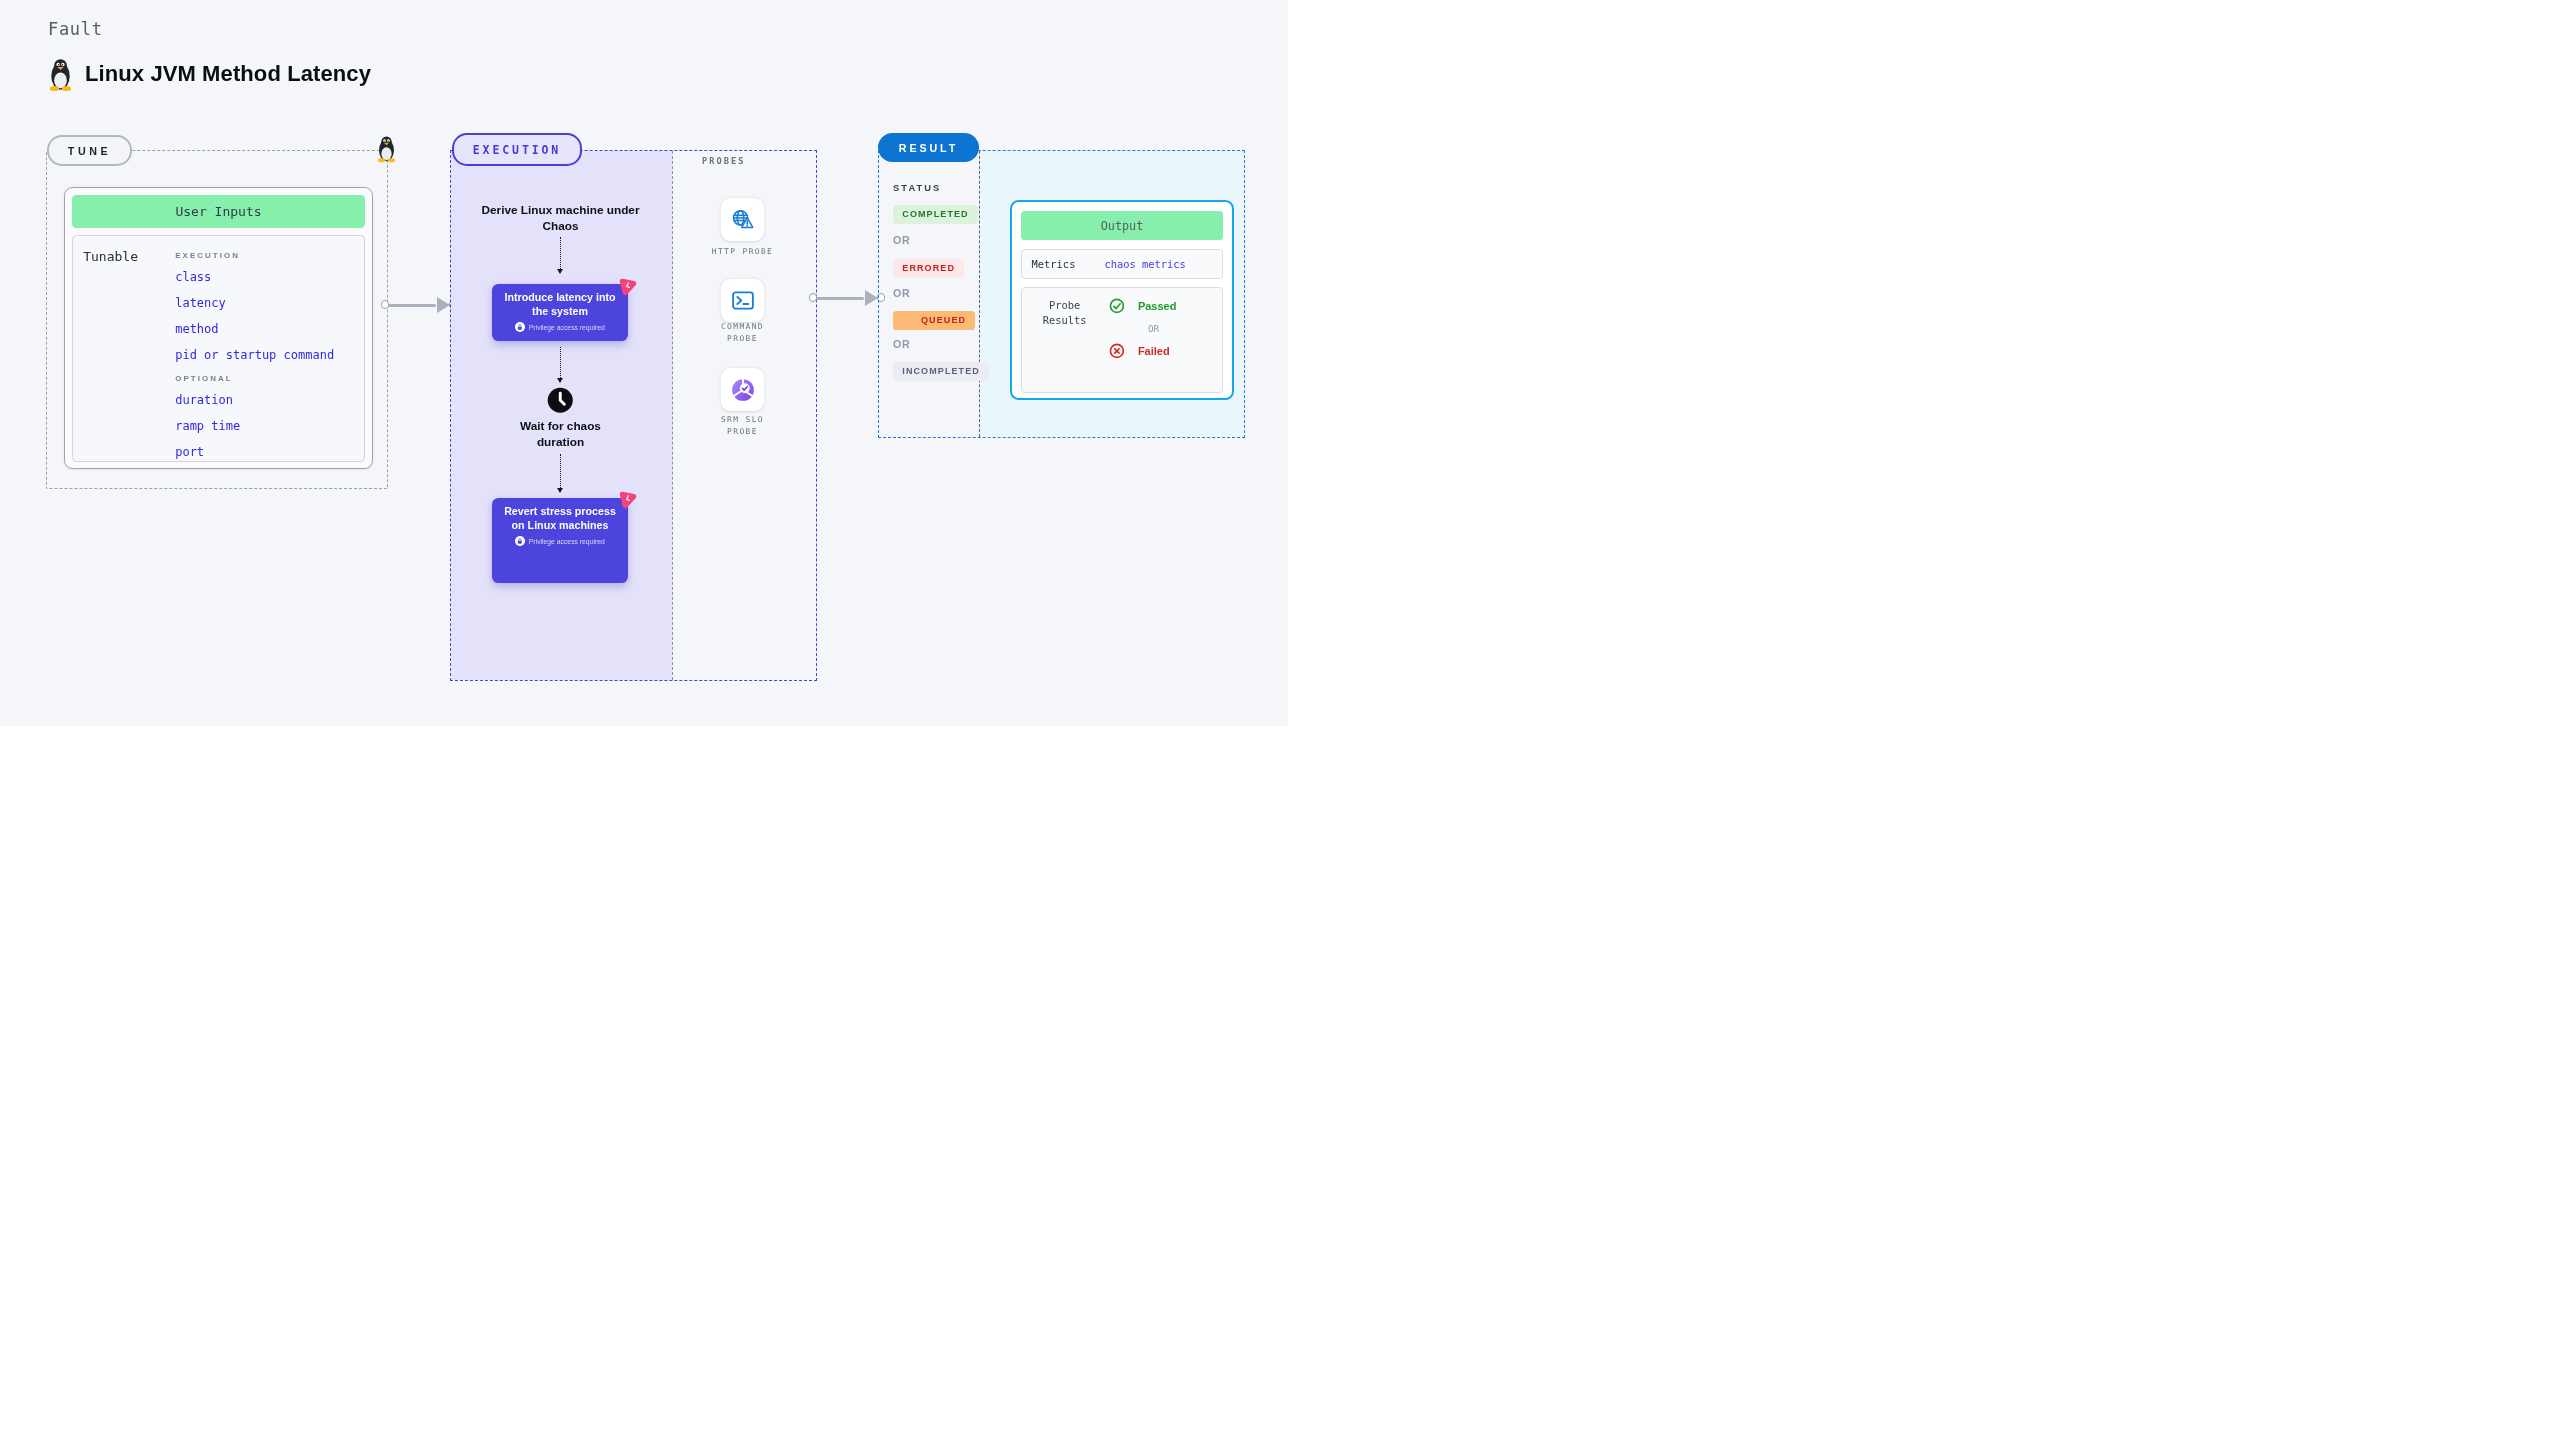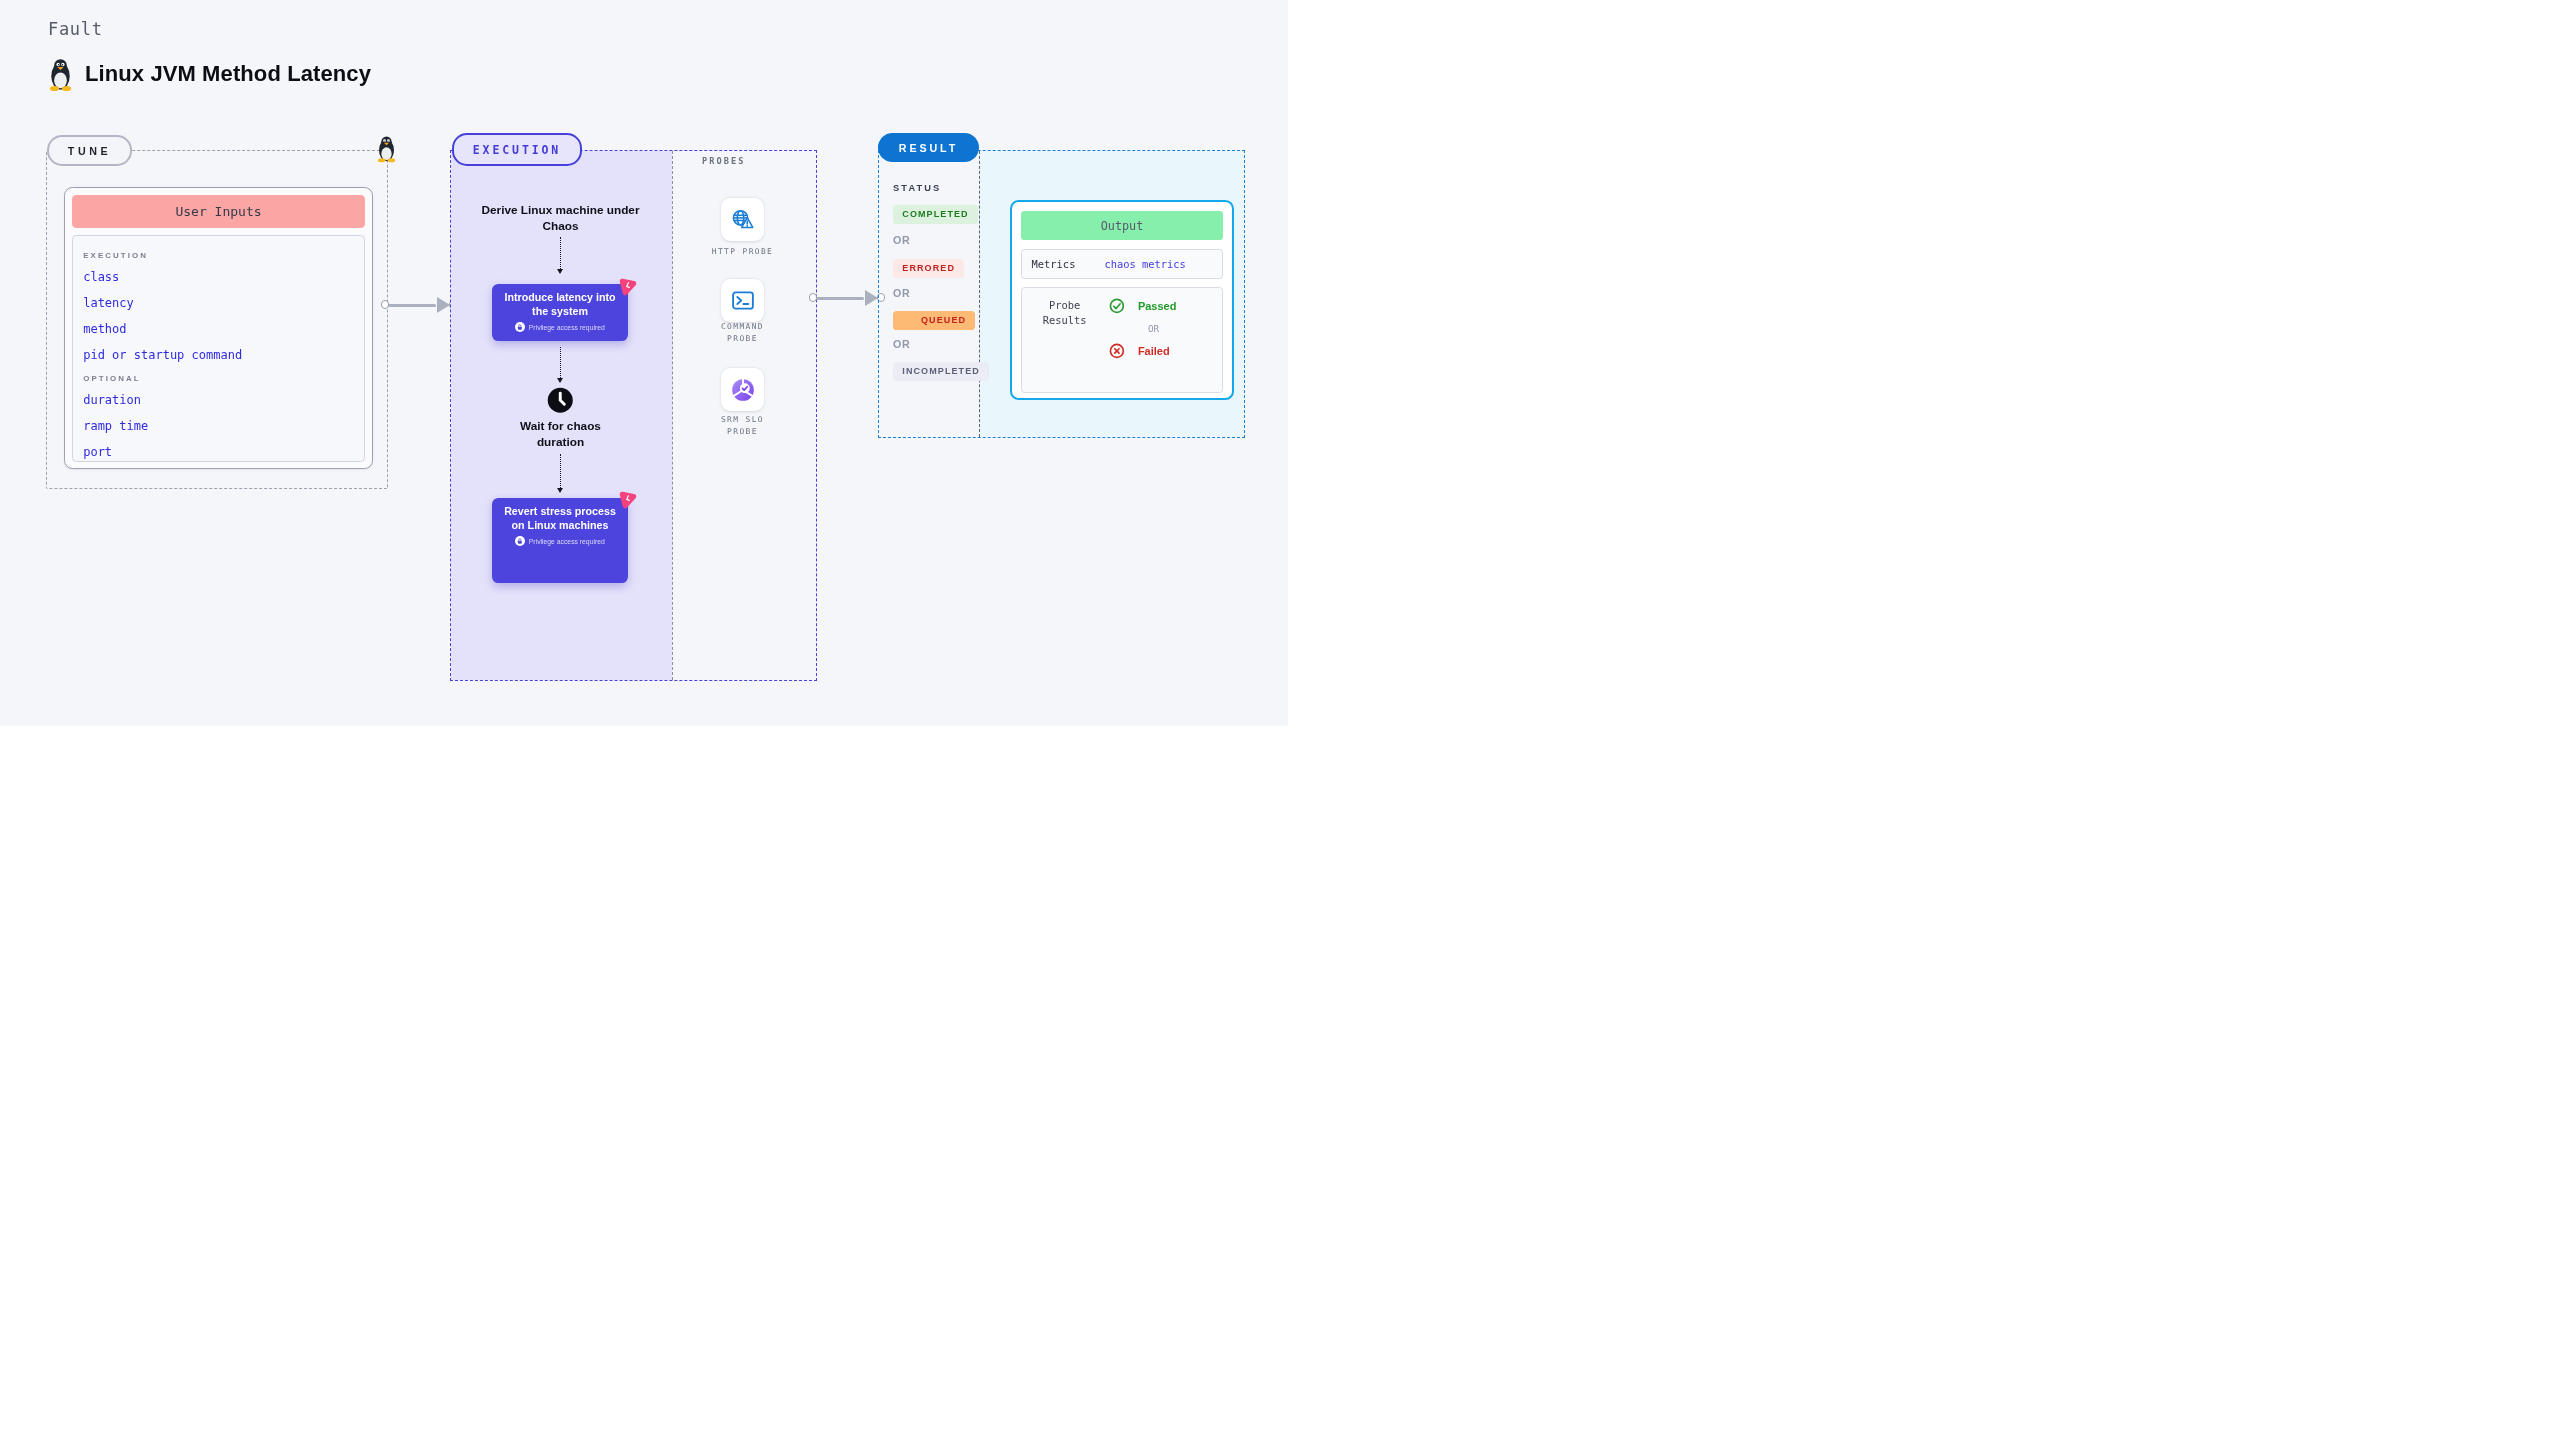--- a/index.html
+++ b/index.html
@@ -30,21 +30,21 @@
   .exec-left{position:absolute;left:0;top:0;width:221px;height:100%;background:#e4e2fa;}
   .probes-area{position:absolute;left:221px;top:0;right:0;bottom:0;border-left:1.4px dashed #8b909d;}
   .result-box{left:878px;top:150px;width:365px;height:286px;border:1.8px dashed #1b7fd6;}
   .result-panel{position:absolute;left:100px;top:0;right:0;bottom:0;background:#e9f6fb;
                 border-left:1.4px dashed #5c6673;}
 
   
   .ui-card{left:64px;top:187px;width:309px;height:282px;background:#fbfbfd;
            border:1.8px solid #9ca1ad;border-radius:8.6px;padding:7.2px;box-sizing:border-box;
            box-shadow:0 0.7px 2.1px rgba(20,30,60,.08);}
-  .ui-head{height:33px;background:#fca5a5;border-radius:4.3px;display:flex;align-items:center;
+  .ui-head{height:33px;background:#86efac;border-radius:4.3px;display:flex;align-items:center;
            justify-content:center;font-size:13px;color:#343947;}
   .ui-list{margin-top:7.2px;height:227px;background:#f7f8fb;border:1.1px solid #d2d4df;
            border-radius:4.3px;padding:11.5px 10px;box-sizing:border-box;display:flex;}
   .ui-rowlabel{width:92px;font-size:13px;color:#2a2e3a;padding-top:1.4px;}
   .req-label{font-size:7.9px;font-weight:700;letter-spacing:2.1px;color:#7a7f92;margin:2.9px 0 10px;}
   .tun-item{font-size:12px;color:#2f2ae2;margin-bottom:12px;}
 
   
   .conn{position:absolute;height:18.6px;}
   .conn .shaft{position:absolute;left:7.2px;right:18.6px;top:7.5px;height:3.6px;background:#aab0bd;border-radius:2.1px;}
@@ -135,20 +135,21 @@
       <circle cx="17.2" cy="11" r="1.1" fill="#10141a"></circle>
       <circle cx="22.8" cy="11" r="1.1" fill="#10141a"></circle>
       <path d="M15.5 14 L24.5 14 L20 18.5 Z" fill="#f2a61c"></path>
       <ellipse cx="11.5" cy="44.5" rx="6.5" ry="3.6" fill="#f6b81f"></ellipse>
       <ellipse cx="28.5" cy="44.5" rx="6.5" ry="3.6" fill="#f6b81f"></ellipse>
   </svg>
 
   <div class="abs ui-card">
     <div class="ui-head mono">User Inputs</div>
     <div class="ui-list">
+      <div class="ui-rowlabel mono">Tunable</div>
       <div>
         <div class="req-label">EXECUTION</div>
         <div class="tun-item mono">class</div>
         <div class="tun-item mono">latency</div>
         <div class="tun-item mono">method</div>
         <div class="tun-item mono">pid or startup command</div>
         <div class="req-label" style="margin-top:1.4px;">OPTIONAL</div>
         <div class="tun-item mono">duration</div>
         <div class="tun-item mono">ramp time</div>
         <div class="tun-item mono" style="margin-bottom:0;">port</div>

